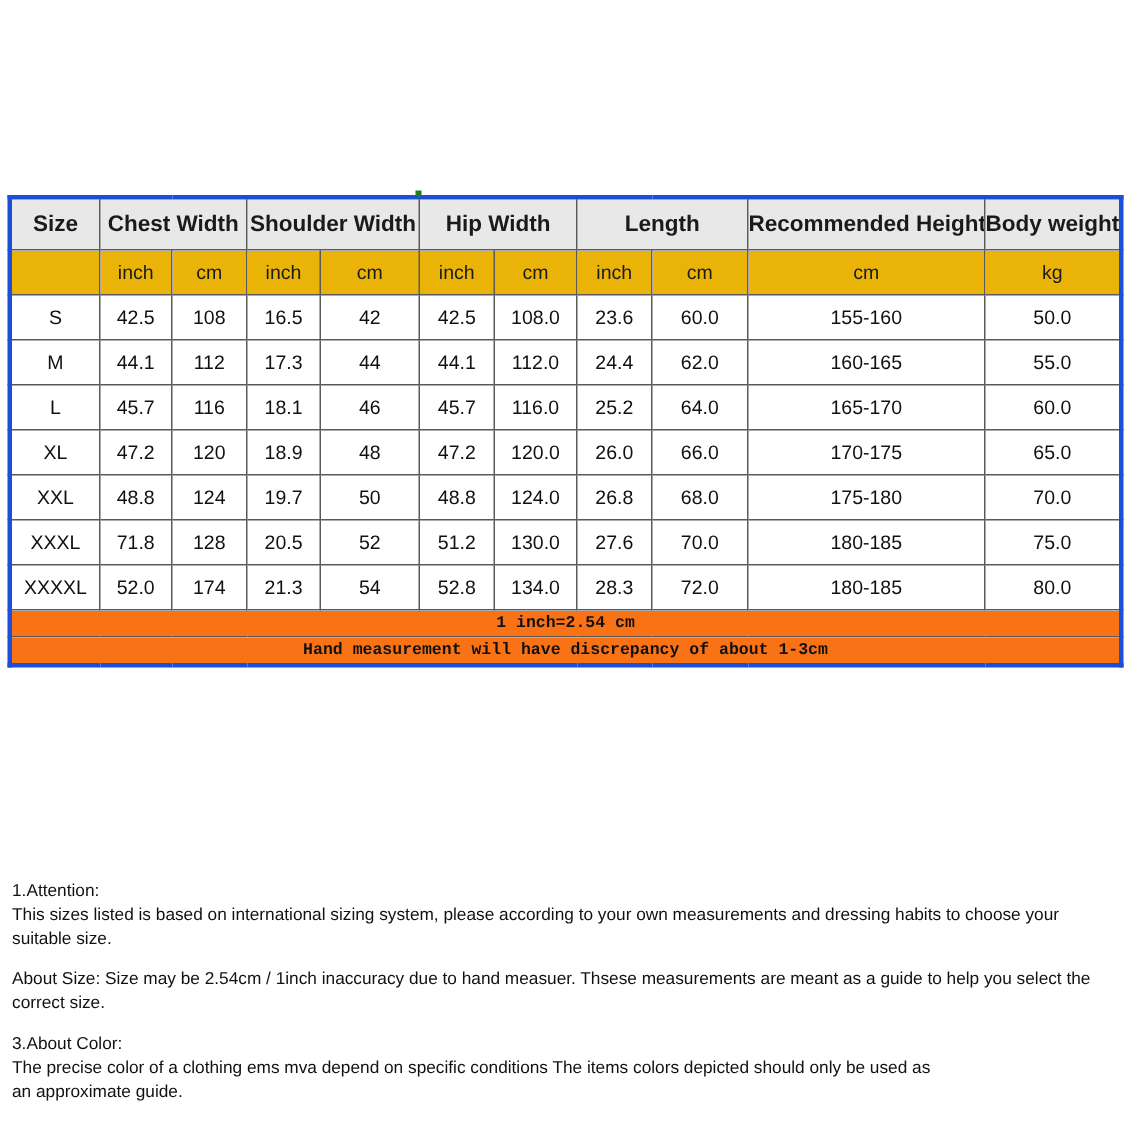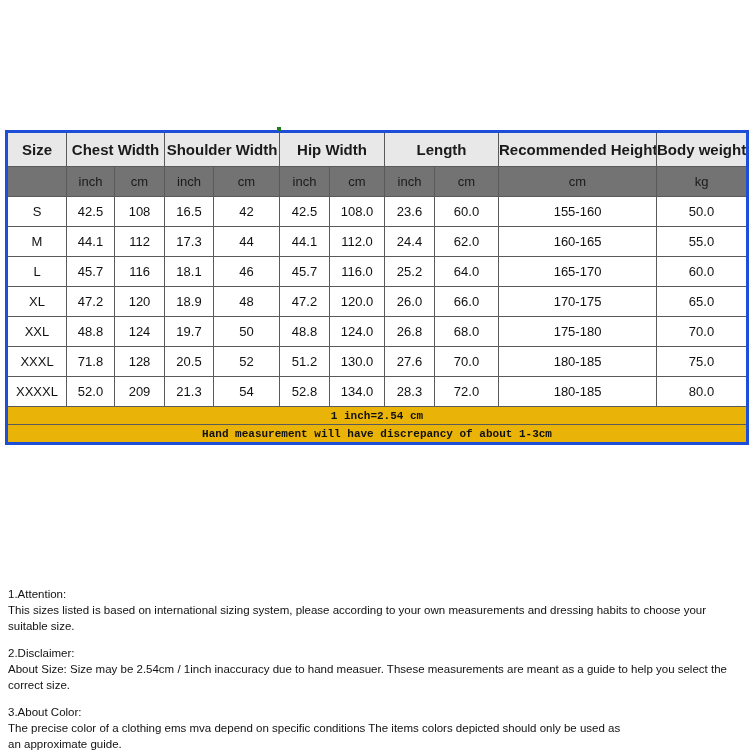--- a/index.html
+++ b/index.html
@@ -41,33 +41,33 @@
     border: 3px solid #1d4ed8;
   }
   tr.head-row-1 th {
     background: #e8e8e8;
     font-weight: bold;
     font-size: 15px;
     height: 33px;
     color: #1a1a1a;
   }
   tr.head-row-2 td {
-    background: #737373;
+    background: #eab308;
     font-size: 13px;
     height: 29px;
     color: #1a1a1a;
   }
   tbody.data-body td {
     height: 29px;
     background: #ffffff;
     font-size: 13px;
   }
   tr.note-row td {
     height: 17px;
-    background: #eab308;
+    background: #f97316;
     font-family: "Liberation Mono", "DejaVu Sans Mono", monospace;
     font-weight: bold;
     font-size: 11px;
     letter-spacing: 0px;
     text-align: center;
   }
   .green-artifact {
     position: absolute;
     left: 277px;
     top: 127px;
@@ -214,21 +214,21 @@
           <td>51.2</td>
           <td>130.0</td>
           <td>27.6</td>
           <td>70.0</td>
           <td>180-185</td>
           <td>75.0</td>
         </tr>
         <tr>
           <td>XXXXL</td>
           <td>52.0</td>
-          <td>209</td>
+          <td>174</td>
           <td>21.3</td>
           <td>54</td>
           <td>52.8</td>
           <td>134.0</td>
           <td>28.3</td>
           <td>72.0</td>
           <td>180-185</td>
           <td>80.0</td>
         </tr>
       </tbody>
@@ -243,21 +243,20 @@
   </table>
 
   <div class="green-artifact"></div>
 
   <div class="notes">
     <div class="note-block">
       <div class="note-title">1.Attention:</div>
       <div class="note-line">This sizes listed is based on international sizing system, please according to your own measurements and dressing habits to choose your suitable size.</div>
     </div>
     <div class="note-block">
-      <div class="note-title">2.Disclaimer:</div>
       <div class="note-line">About Size: Size may be 2.54cm / 1inch inaccuracy due to hand measuer. Thsese measurements are meant as a guide to help you select the correct size.</div>
     </div>
     <div class="note-block">
       <div class="note-title">3.About Color:</div>
       <div class="note-line">The precise color of a clothing ems mva depend on specific conditions The items colors depicted should only be used as</div>
       <div class="note-line">an approximate guide.</div>
     </div>
   </div>
 
 </div>

